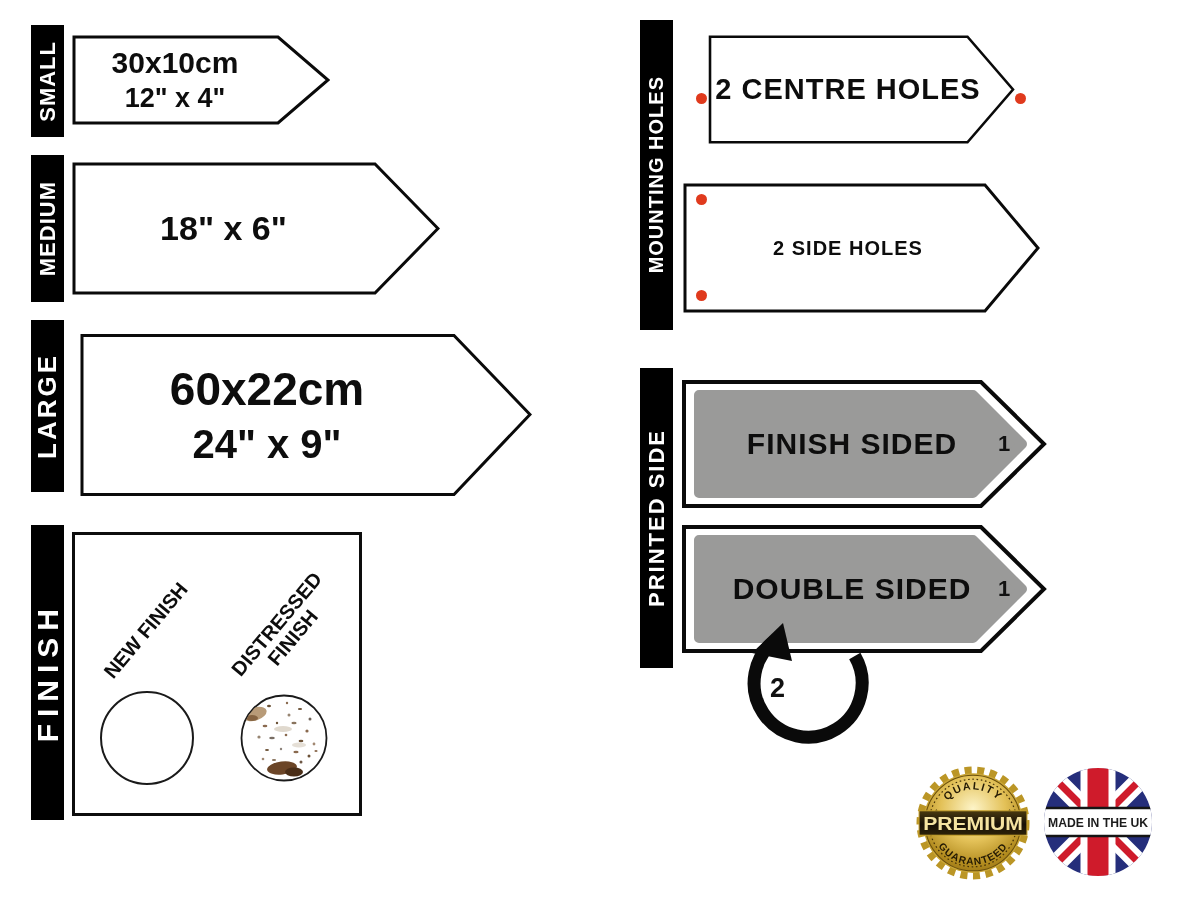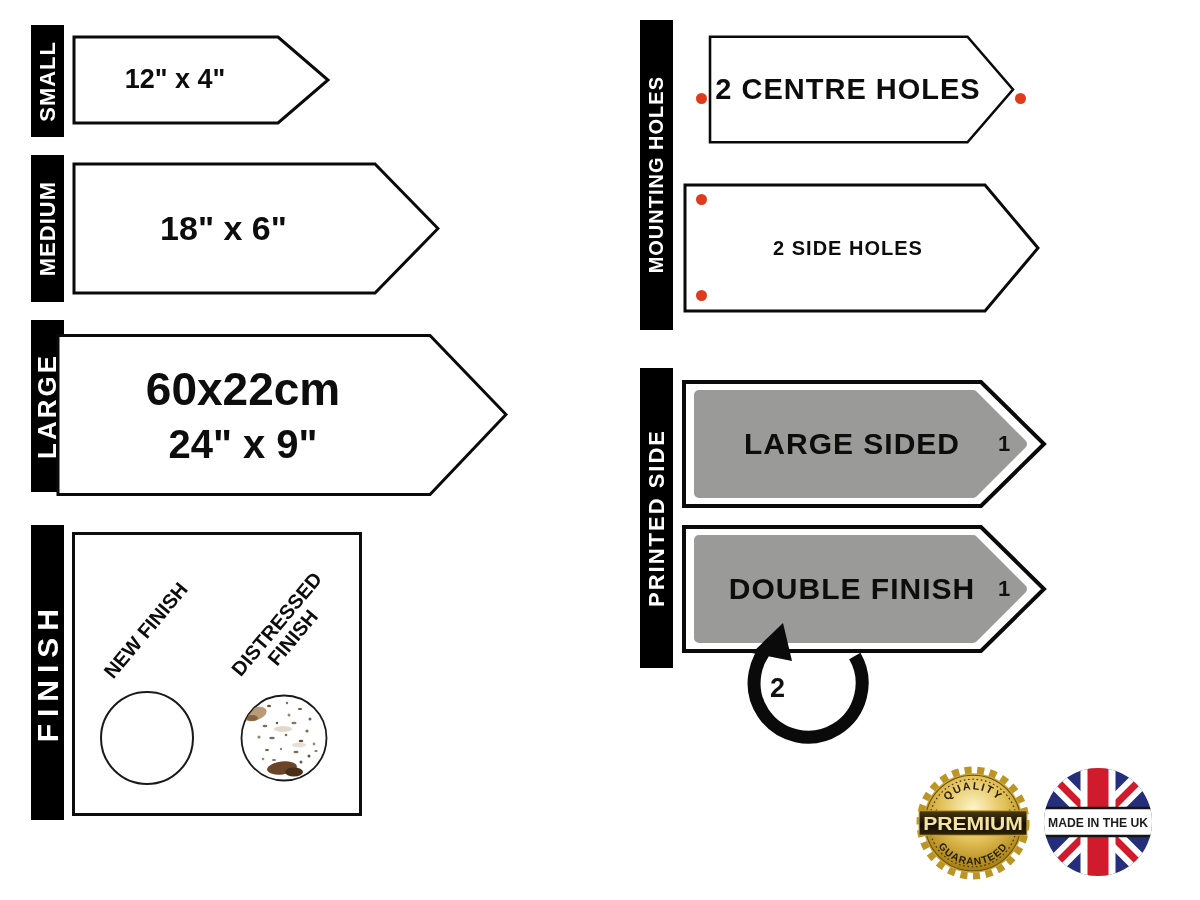--- a/index.html
+++ b/index.html
@@ -27,40 +27,41 @@
 <div class="canvas">
 
   <div class="vbar" style="left:31px;top:25px;height:112px">
     <span class="vtext" style="font-size:22px;letter-spacing:1px">SMALL</span>
   </div>
   <div class="sign" style="left:72px;top:35px;width:258px;height:90px">
     <svg viewBox="0 0 258 90">
       <polygon points="2,2 206,2 256,45 206,88 2,88" fill="#ffffff" stroke="#0a0a0a" stroke-width="3" stroke-linejoin="miter"></polygon>
     </svg>
     <div class="sign-text" style="width:206px">
+      <div style="font-size:30px">30x10cm</div>
       <div style="font-size:27px">12" x 4"</div>
     </div>
   </div>
 
   <div class="vbar" style="left:31px;top:155px;height:147px">
     <span class="vtext" style="font-size:22px;letter-spacing:1px">MEDIUM</span>
   </div>
   <div class="sign" style="left:72px;top:162px;width:368px;height:133px">
     <svg viewBox="0 0 368 133">
       <polygon points="2,2 303,2 366,66.5 303,131 2,131" fill="#ffffff" stroke="#0a0a0a" stroke-width="3"></polygon>
     </svg>
     <div class="sign-text" style="width:303px">
       <div style="font-size:34px">18" x 6"</div>
     </div>
   </div>
 
   <div class="vbar" style="left:31px;top:320px;height:172px">
     <span class="vtext" style="font-size:26px;letter-spacing:3px">LARGE</span>
   </div>
-  <div class="sign" style="left:56px;top:324px;width:452px;height:182px">
+  <div class="sign" style="left:80px;top:324px;width:452px;height:182px">
     <svg viewBox="0 0 452 163">
       <polygon points="2,2 374,2 450,81 374,161 2,161" fill="#ffffff" stroke="#0a0a0a" stroke-width="3"></polygon>
     </svg>
     <div class="sign-text" style="width:374px">
       <div style="font-size:46px">60x22cm</div>
       <div style="font-size:40px">24" x 9"</div>
     </div>
   </div>
 
   <div class="vbar" style="left:31px;top:525px;height:295px">
@@ -142,32 +143,32 @@
   <div class="vbar" style="left:640px;top:368px;height:300px">
     <span class="vtext" style="font-size:22px;letter-spacing:2px">PRINTED SIDE</span>
   </div>
 
   <div class="sign" style="left:682px;top:380px;width:365px;height:128px">
     <svg viewBox="0 0 365 128">
       <polygon points="2,2 299,2 362,64 299,126 2,126" fill="#ffffff" stroke="#0a0a0a" stroke-width="4"></polygon>
       <polygon points="17,15 291,15 340,64 291,113 17,113" fill="#9a9a99" stroke="#9a9a99" stroke-width="10" stroke-linejoin="round"></polygon>
     </svg>
     <div class="sign-text" style="left:30px;width:280px">
-      <div style="font-size:30px;letter-spacing:1px">LARGE SIDED</div>
+      <div style="font-size:30px;letter-spacing:1px">FINISH SIDED</div>
     </div>
     <span class="one-num" style="left:310px">1</span>
   </div>
 
   <div class="sign" style="left:682px;top:525px;width:365px;height:128px">
     <svg viewBox="0 0 365 128">
       <polygon points="2,2 299,2 362,64 299,126 2,126" fill="#ffffff" stroke="#0a0a0a" stroke-width="4"></polygon>
       <polygon points="17,15 291,15 340,64 291,113 17,113" fill="#9a9a99" stroke="#9a9a99" stroke-width="10" stroke-linejoin="round"></polygon>
     </svg>
     <div class="sign-text" style="left:30px;width:280px">
-      <div style="font-size:30px;letter-spacing:1px">DOUBLE FINISH</div>
+      <div style="font-size:30px;letter-spacing:1px">DOUBLE SIDED</div>
     </div>
     <span class="one-num" style="left:310px">1</span>
   </div>
 
   <svg class="abs" style="left:738px;top:605px" width="150" height="150" viewBox="0 0 150 150">
     <path d="M 116.8 51 A 54 54 0 1 1 39 34" fill="none" stroke="#0a0a0a" stroke-width="13"></path>
     <polygon points="45,18 14,48 54,56" fill="#0a0a0a"></polygon>
     <text x="32" y="92" class="flip-num">2</text>
   </svg>
 

